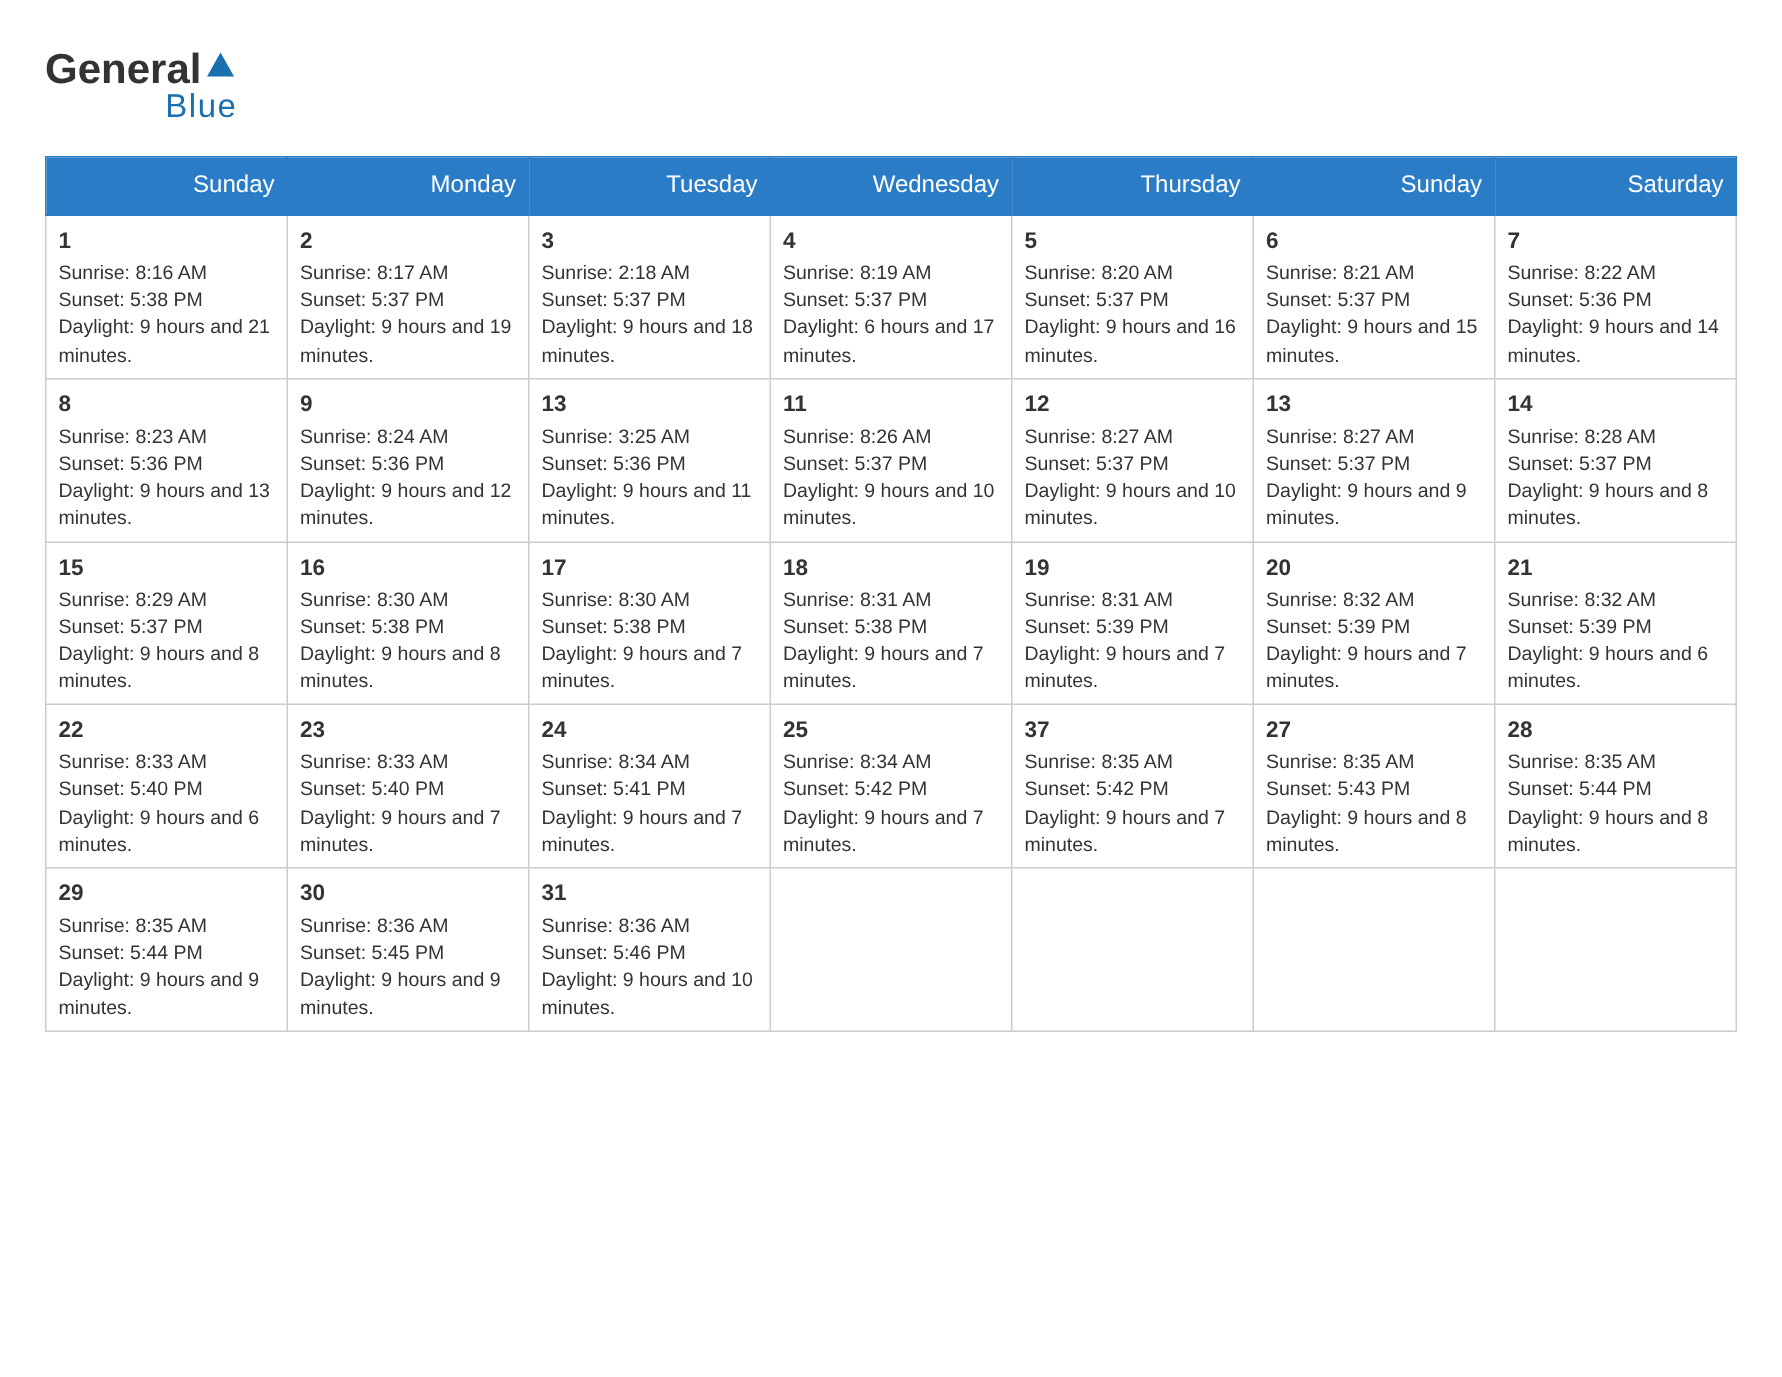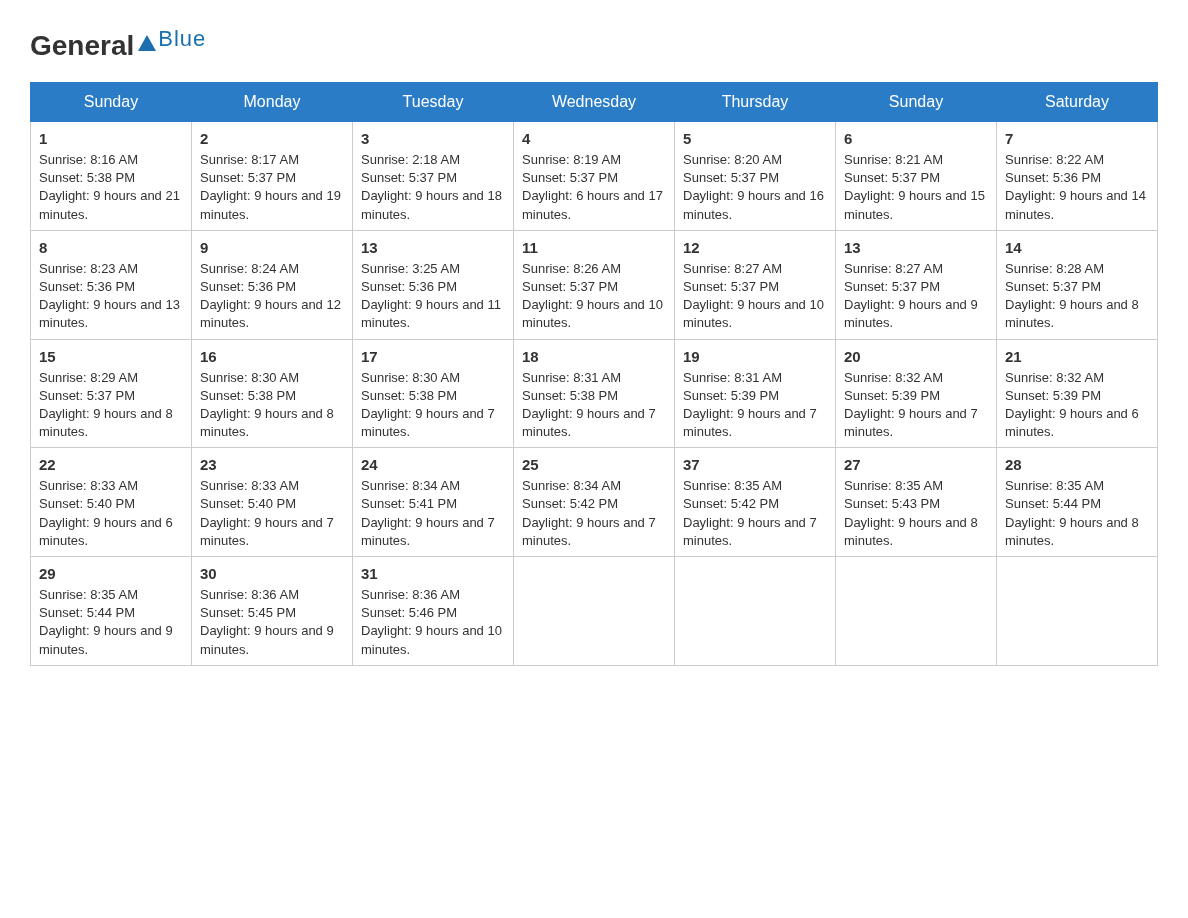--- a/index.html
+++ b/index.html
@@ -11,20 +11,21 @@
       min-height: 918px;
     }
     .header-area {
       display: flex;
       justify-content: space-between;
       align-items: flex-start;
       margin-bottom: 20px;
     }
     .logo {
       display: flex;
+      flex-direction: column;
     }
     .logo-text {
       display: flex;
       align-items: center;
       font-size: 28px;
       font-weight: bold;
       color: #333;
     }
     .logo-general { color: #333; }
     .logo-underline {
@@ -53,21 +54,21 @@
       width: 100%;
       border-collapse: collapse;
       table-layout: fixed;
     }
     th {
       background-color: #2a7cc7;
       color: #fff;
       padding: 10px 8px;
       font-size: 16px;
       font-weight: normal;
-      text-align: center;
+      text-align: right;
       border: 1px solid #2a7cc7;
     }
     td {
       border: 1px solid #ccc;
       padding: 6px 8px;
       vertical-align: top;
       font-size: 13px;
       color: #333;
       line-height: 1.4;
       min-height: 90px;

